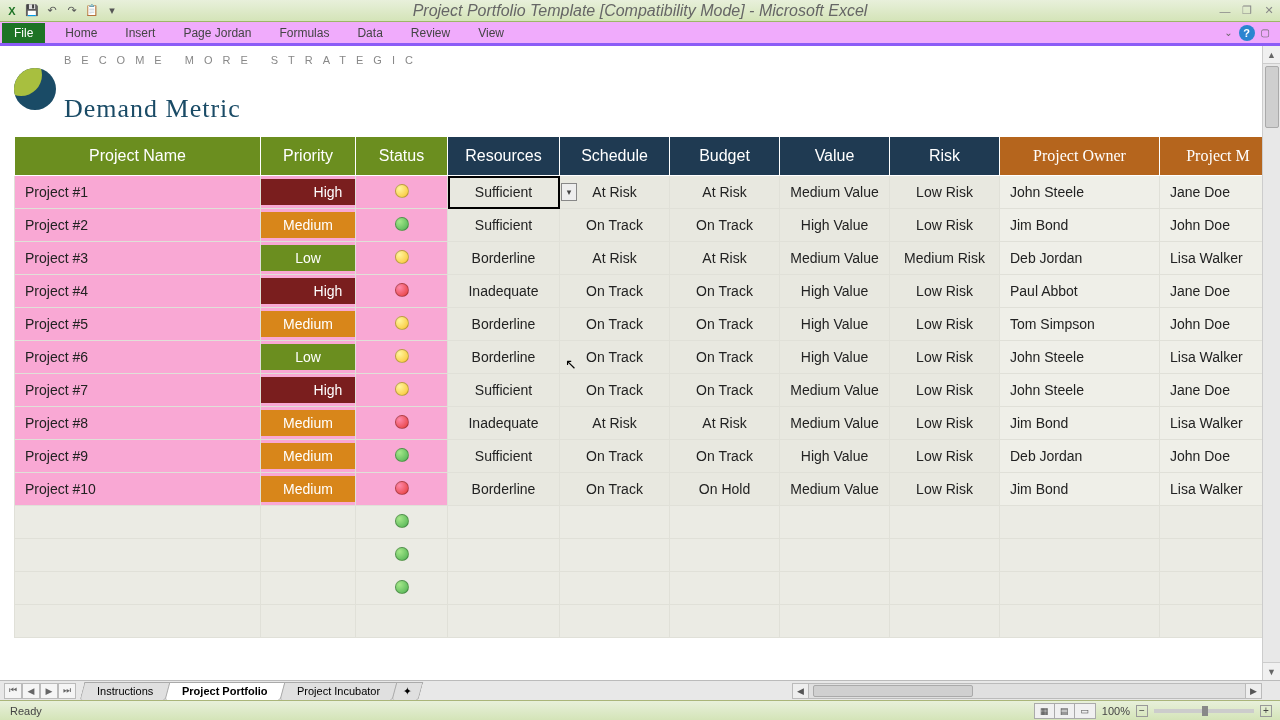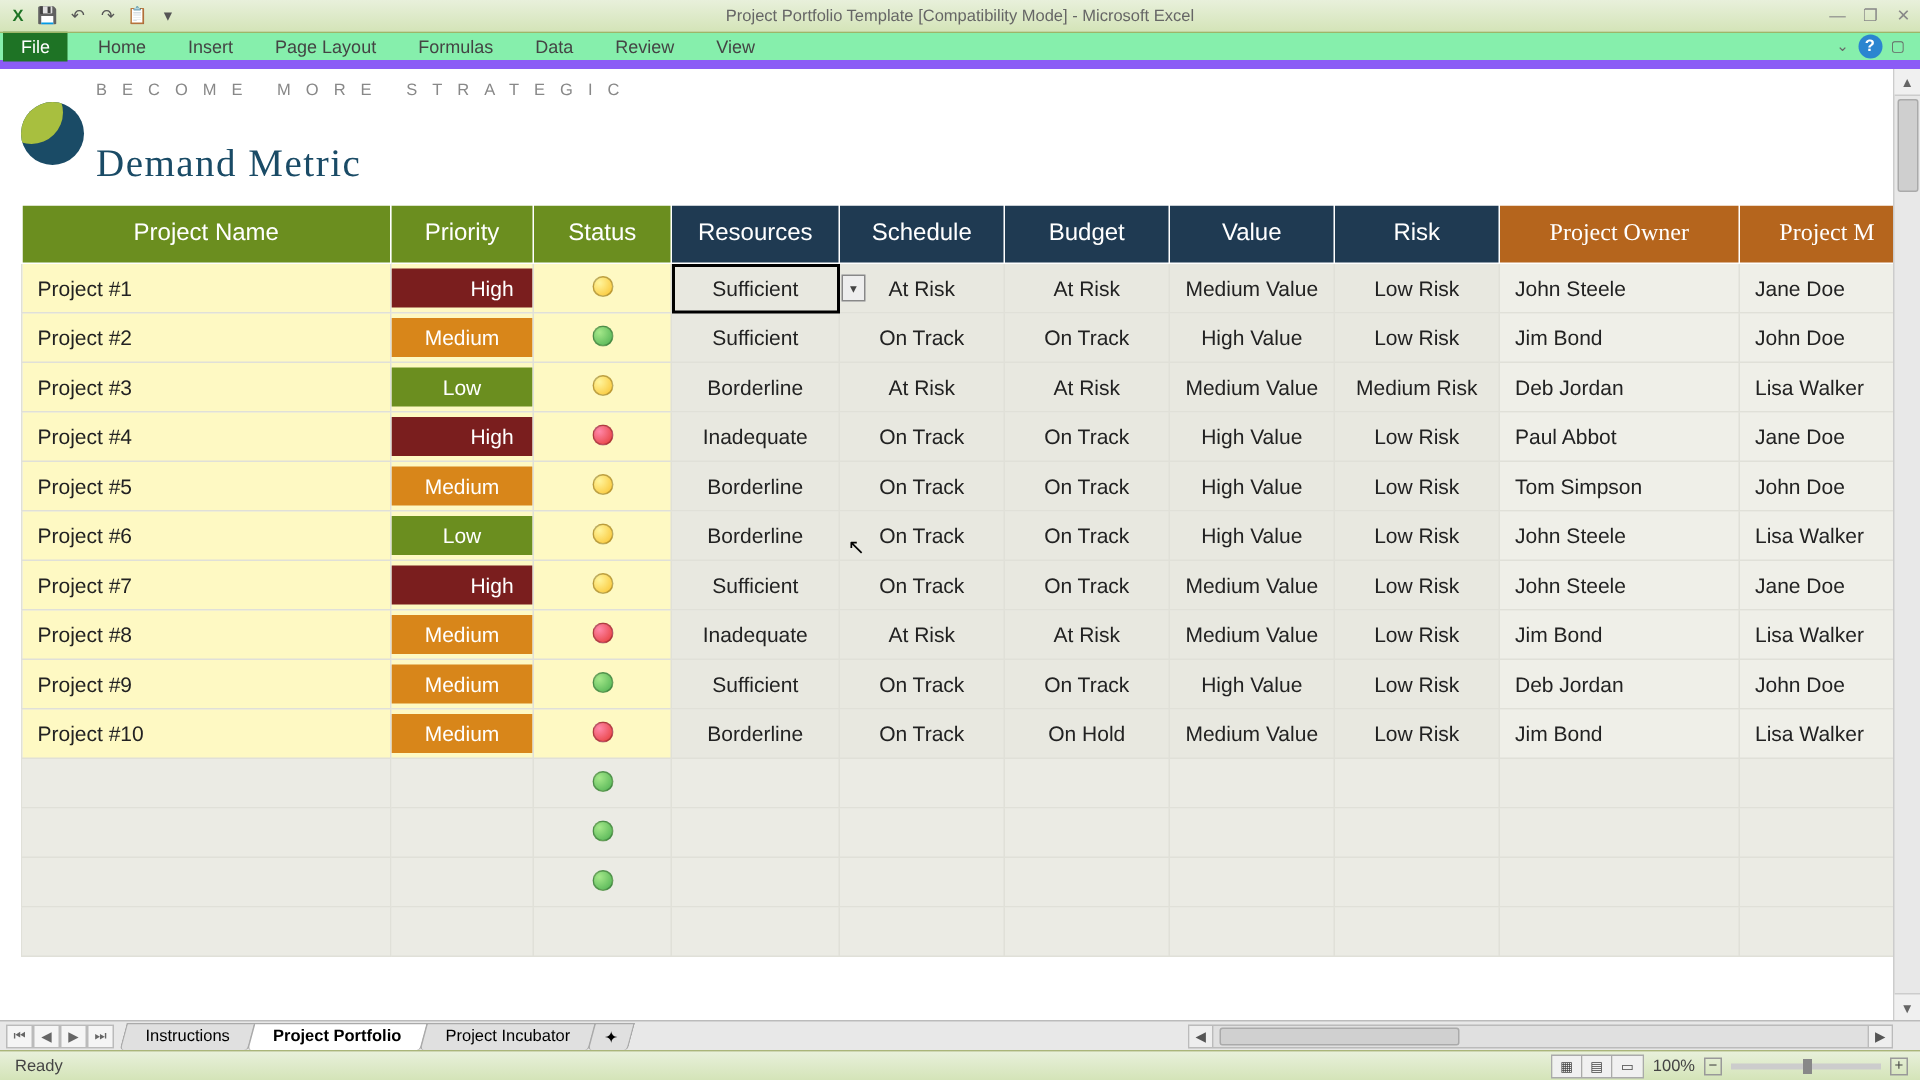--- a/index.html
+++ b/index.html
@@ -2,26 +2,26 @@
 <html><head>
 <meta charset="utf-8">
 <style>
 * { box-sizing: border-box; margin: 0; padding: 0; }
 body { font-family: "Segoe UI", Tahoma, sans-serif; font-size: 12px; background: #fff; width: 1280px; height: 720px; overflow: hidden; position: relative; }
 
 
 .titlebar { height: 22px; background: linear-gradient(#e8f0db, #d4e4b8); display: flex; align-items: center; border-bottom: 1px solid #9db668; position: relative; }
 .titlebar .qat { display: flex; align-items: center; gap: 4px; padding-left: 4px; }
 .titlebar .qat-icon { width: 16px; height: 16px; display: flex; align-items: center; justify-content: center; font-size: 11px; color: #555; }
-.titlebar .title-text { position: absolute; left: 50%; transform: translateX(-50%); color: #666; font-size: 11px; }
+.titlebar .title-text { position: absolute; left: 50%; transform: translateX(-50%); color: #666; font-size: 16px; font-style: italic; }
 .titlebar .win-controls { position: absolute; right: 4px; display: flex; gap: 8px; }
 .titlebar .win-controls span { width: 14px; height: 14px; display: flex; align-items: center; justify-content: center; color: #888; font-size: 11px; cursor: pointer; }
 
 
-.ribbon-tabs { height: 24px; background: #86efac; display: flex; align-items: center; border-bottom: 6px solid #8b5cf6; padding-left: 2px; }
+.ribbon-tabs { height: 24px; background: #f0abfc; display: flex; align-items: center; border-bottom: 3px solid #8b5cf6; padding-left: 2px; }
 .file-tab { background: #1e7325; color: #fff; padding: 3px 12px; font-size: 12px; margin-right: 6px; cursor: pointer; }
 .rtab { padding: 3px 14px; color: #444; font-size: 12px; cursor: pointer; }
 .ribbon-right { margin-left: auto; display: flex; align-items: center; gap: 6px; padding-right: 10px; }
 .ribbon-right .help-icon { width: 16px; height: 16px; background: #2b85d0; border-radius: 50%; color: #fff; font-size: 11px; display: flex; align-items: center; justify-content: center; font-weight: bold; }
 .ribbon-right .expand-icon { font-size: 10px; color: #666; }
 
 
 .logo-area { padding: 8px 0 12px 14px; display: flex; align-items: center; gap: 8px; position: relative; }
 .logo-mark { width: 42px; height: 42px; border-radius: 50%; background: #1a4b66; position: relative; overflow: hidden; }
 .logo-mark::before { content: ''; position: absolute; width: 42px; height: 42px; border-radius: 50%; background: #a8bf3f; left: -14px; top: -14px; }
@@ -31,21 +31,21 @@
 
 
 .table-wrap { position: relative; height: 530px; overflow: hidden; }
 .ptable { border-collapse: collapse; width: 1262px; table-layout: fixed; margin-left: 14px; }
 .ptable th { color: #fff; font-weight: normal; font-size: 16px; padding: 10px 4px; border: 1px solid #fff; }
 .th-green { background: #6b8e1f; }
 .th-navy { background: #1f3a52; }
 .th-orange { background: #b5651d; font-family: Liberation Serif, serif; }
 .ptable td { text-align: center; font-size: 14px; padding: 5px 4px; border: 1px solid #e0e0d8; height: 33px; color: #222; }
 .ptable td.left { text-align: left; padding-left: 10px; }
-.col-green { background: #fef9c3; }
+.col-green { background: #f9a8d4; }
 .col-navy { background: #e8e8e0; }
 .col-orange { background: #efefe8; }
 .empty-row td { background: #ebebe4; }
 
 .prio { color: #fff; font-size: 14px; display: block; padding: 5px 0; margin: -5px -4px; }
 .prio-high { background: #7a1e1e; padding-left: 40px; }
 .prio-med { background: #d8861a; }
 .prio-low { background: #6b8e1f; }
 
 .status-dot { width: 14px; height: 14px; border-radius: 50%; display: inline-block; border: 1px solid rgba(0,0,0,0.25); }
@@ -107,21 +107,21 @@
     <span>—</span>
     <span>❐</span>
     <span>✕</span>
   </div>
 </div>
 
 <div class="ribbon-tabs">
   <div class="file-tab">File</div>
   <div class="rtab">Home</div>
   <div class="rtab">Insert</div>
-  <div class="rtab">Page Layout</div>
+  <div class="rtab">Page Jordan</div>
   <div class="rtab">Formulas</div>
   <div class="rtab">Data</div>
   <div class="rtab">Review</div>
   <div class="rtab">View</div>
   <div class="ribbon-right">
     <span class="expand-icon">⌄</span>
     <span class="help-icon">?</span>
     <span class="expand-icon">▢</span>
   </div>
 </div>

